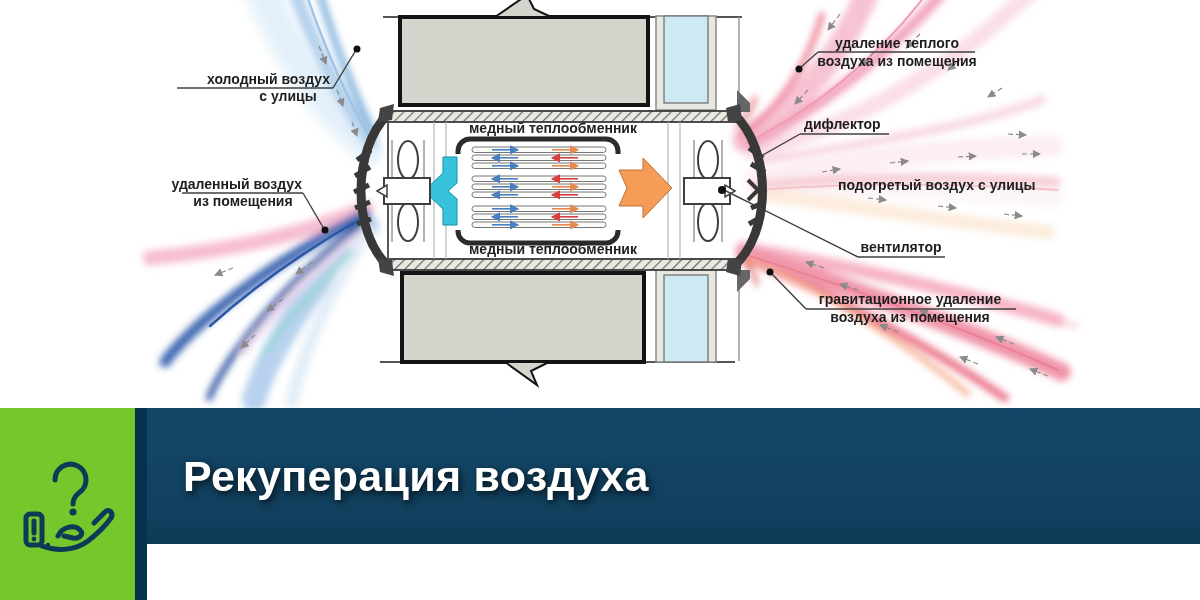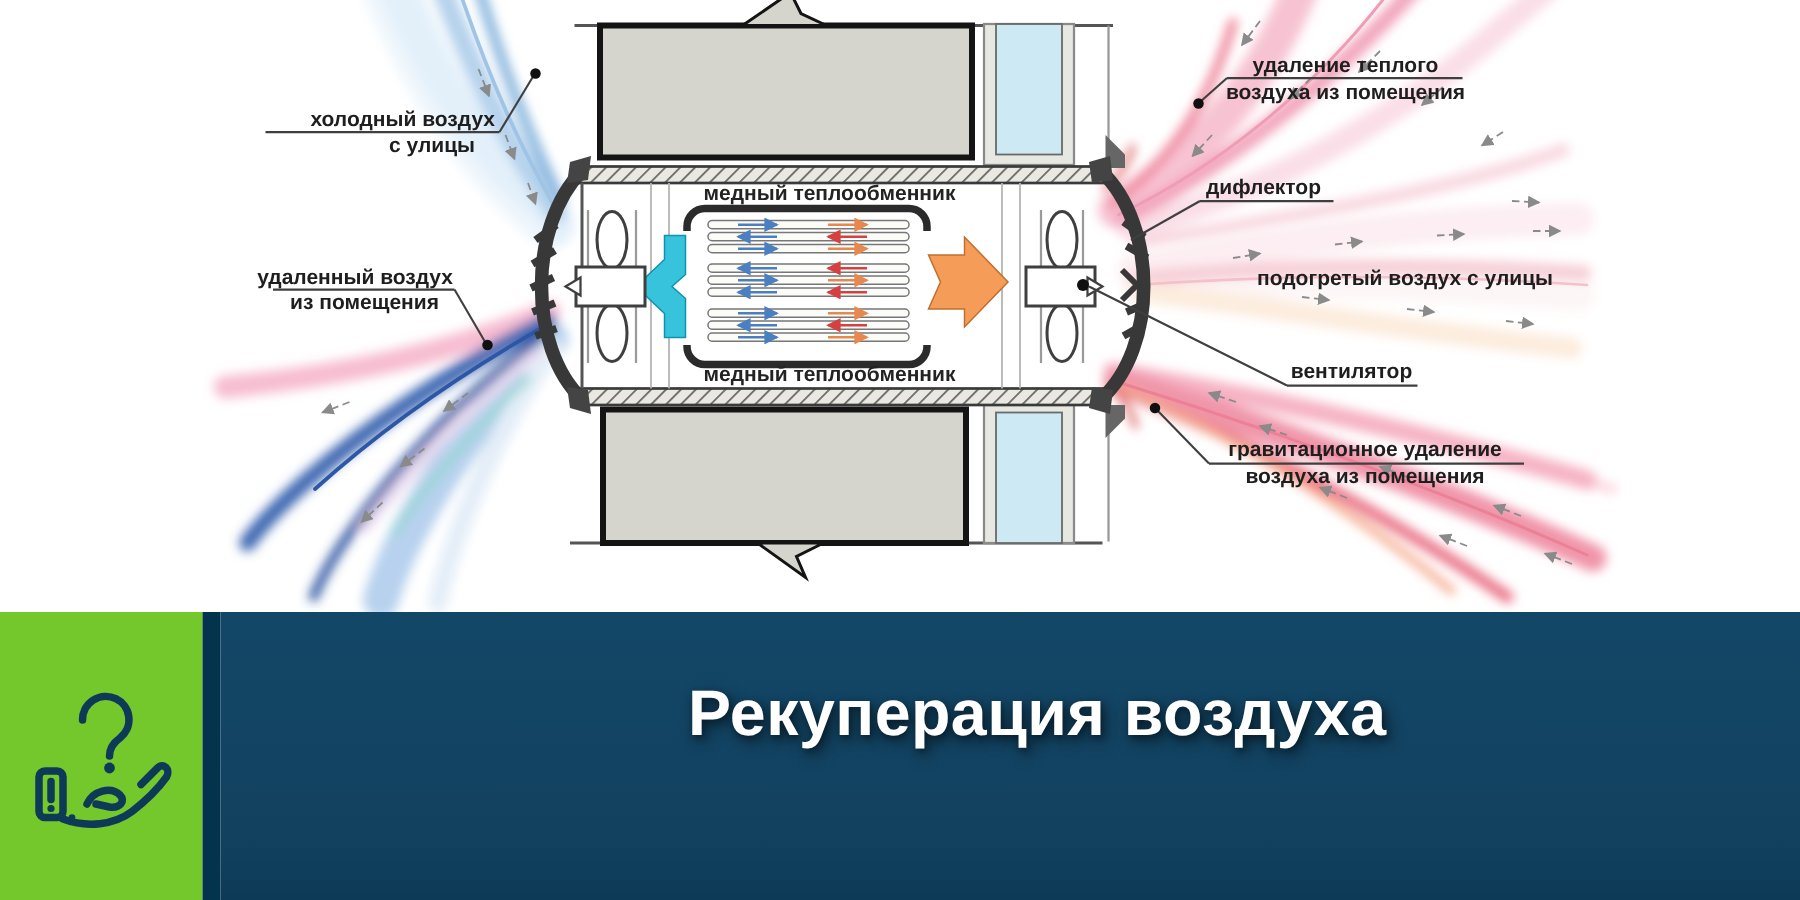--- a/index.html
+++ b/index.html
@@ -10,21 +10,21 @@
   .exlbl { font-size:14px; font-weight:600; fill:#232323; font-family:"Liberation Sans",sans-serif; }
   .leader { stroke:#3f3f3f; stroke-width:1.4; fill:none; }
   .rule { stroke:#3f3f3f; stroke-width:1.5; }
   .dot { fill:#101010; }
   .flow { stroke:#8a8a8a; stroke-width:1.2; stroke-dasharray:5 3; fill:none; }
 
   .banner { position:absolute; left:0; top:408px; width:1200px; height:192px; display:flex; }
   .banner-green { width:135px; height:192px; background:#74c82c; display:flex; justify-content:center; align-items:flex-start; }
   .banner-green svg { margin-top:42px; }
   .banner-divider { width:12px; height:192px; background:#04334e; }
-  .banner-bar { flex:1; height:192px; background:linear-gradient(180deg,#134767 0%,#12415f 78%,#0c3a57 100%);text-align:center; }
+  .banner-bar { flex:1; height:136px; background:linear-gradient(180deg,#134767 0%,#12415f 78%,#0c3a57 100%); }
   .banner-bar h1 { margin:0; padding:44px 0 0 36px; font-size:43px; font-weight:700; color:#ffffff; letter-spacing:0.3px;
                    text-shadow:3px 4px 10px rgba(0,0,0,0.55), 1px 2px 4px rgba(0,0,0,0.35); }
 </style>
 </head>
 <body>
 
 <div class="stage">
 
 <svg class="diagram" width="1200" height="408" viewBox="0 0 1200 408">
   <defs>

